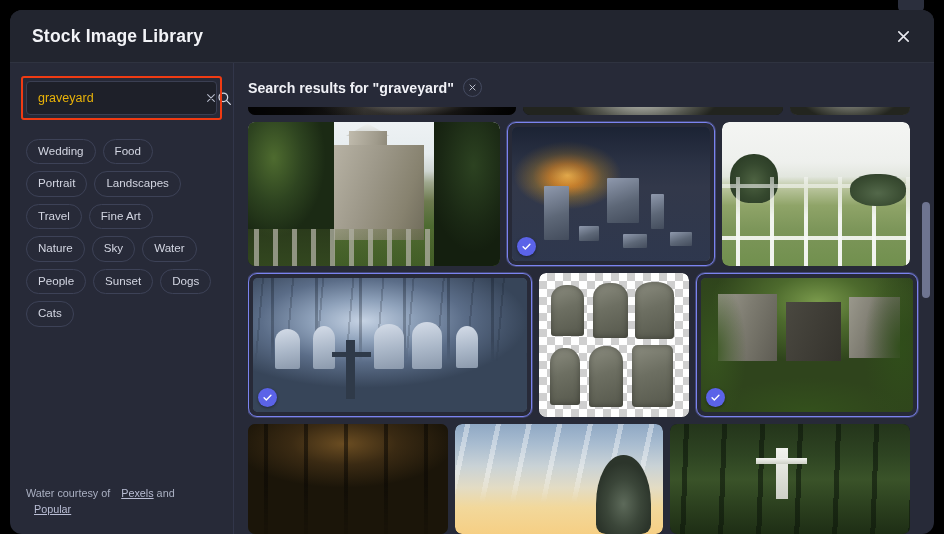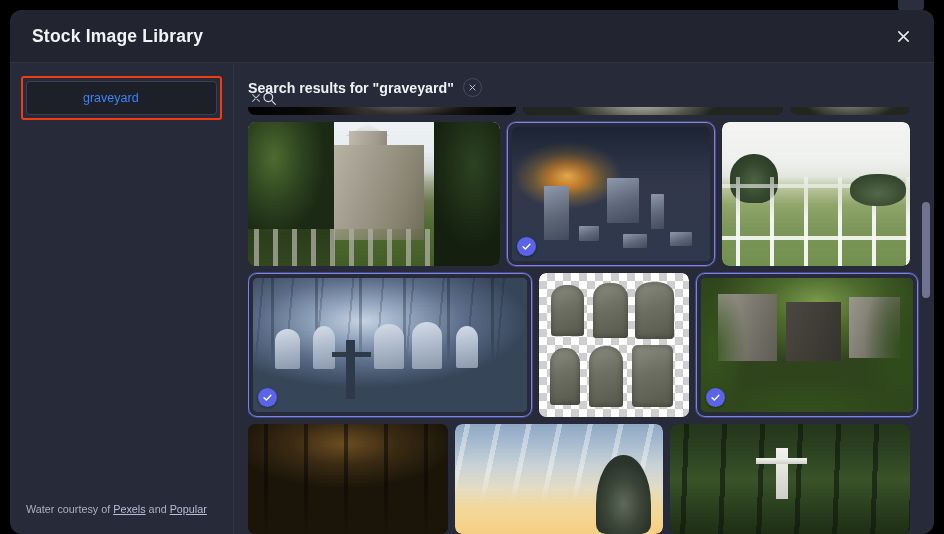--- a/index.html
+++ b/index.html
@@ -121,26 +121,25 @@
     border-radius: 4px;
     display: flex;
     align-items: center;
   }
 
   .search-input {
     flex: 1 1 auto;
     background: transparent;
     border: none;
     outline: none;
-    color: #3b82f6;
+    color: #eab308;
     font-size: 12.5px;
     font-family: "Liberation Sans", sans-serif;
     padding: 0 6px 0 11px;
     height: 100%;
-    margin-left: 45px;
   }
   .search-input::placeholder { color: #767c92; }
 
   .search-clear {
     width: 26px;
     height: 100%;
     display: flex;
     align-items: center;
     justify-content: center;
     color: #b9bdcd;
@@ -193,20 +192,21 @@
     margin-top: auto;
     padding: 0 0 16px 0;
     font-size: 10.8px;
     color: #aab0c2;
     line-height: 1.55;
   }
   .sidebar-footer a {
     color: #b9bdd4;
     text-decoration: underline;
     cursor: pointer;
+    margin-left: 8px;
   }
 
   
   .results {
     flex: 1 1 auto;
     display: flex;
     flex-direction: column;
     min-width: 0;
     position: relative;
     padding-left: 14px;
@@ -575,20 +575,35 @@
               <svg width="15" height="15" viewBox="0 0 18 18" aria-hidden="true">
                 <circle cx="7.6" cy="7.6" r="5.2" stroke="currentColor" stroke-width="1.5" fill="none"></circle>
                 <path d="M11.6 11.6 L16 16" stroke="currentColor" stroke-width="1.5" stroke-linecap="round"></path>
               </svg>
             </div>
           </div>
           <div class="search-highlight"></div>
         </div>
 
 
+        <div class="chips">
+          <div class="chip">Wedding</div>
+          <div class="chip">Food</div>
+          <div class="chip">Portrait</div>
+          <div class="chip">Landscapes</div>
+          <div class="chip">Travel</div>
+          <div class="chip">Fine Art</div>
+          <div class="chip">Nature</div>
+          <div class="chip">Sky</div>
+          <div class="chip">Water</div>
+          <div class="chip">People</div>
+          <div class="chip">Sunset</div>
+          <div class="chip">Dogs</div>
+          <div class="chip">Cats</div>
+        </div>
 
         <div class="sidebar-footer">
           <span>Water courtesy of </span><a>Pexels</a><span> and </span><a>Popular</a>
         </div>
       </div>
 
       <div class="results">
         <div class="results-head">
           <div class="results-title">Search results for "graveyard"</div>
           <div class="results-clear">

